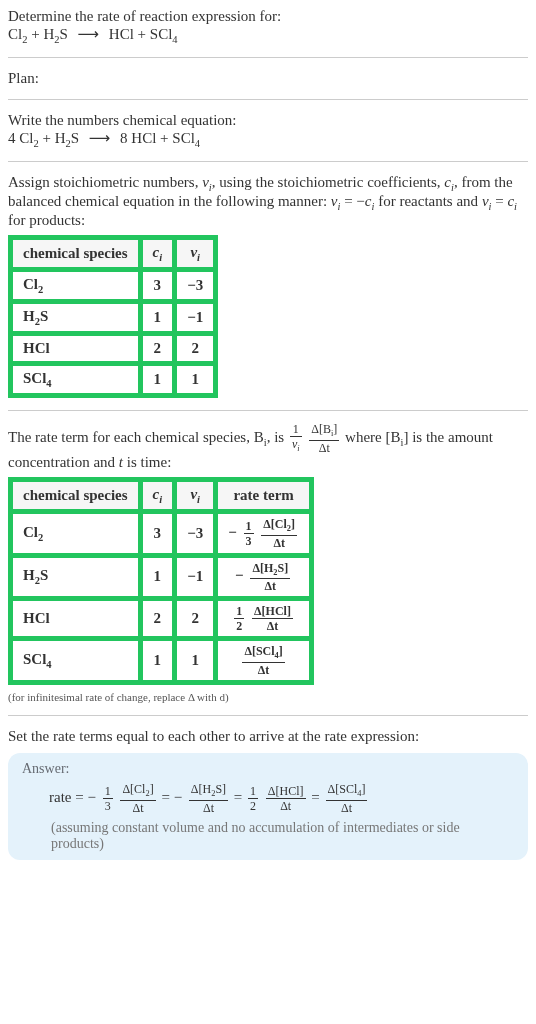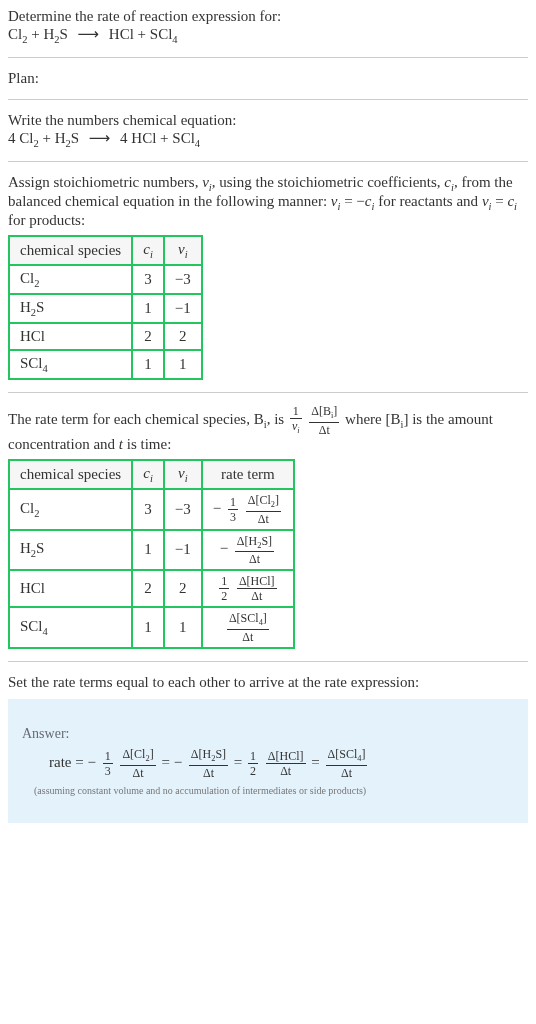--- a/index.html
+++ b/index.html
@@ -19,37 +19,37 @@
   .sub { font-size: 0.7em; vertical-align: sub; }
   .arrow { padding: 0 6px; }
   ul { margin: 4px 0; padding-left: 16px; list-style: none; }
   ul li::before { content: "• "; }
   table.data {
     border-collapse: collapse;
     margin: 6px 0;
     font-size: 15px;
   }
   table.data th, table.data td {
-    border: 2px solid #22c55e;
+    border: 5px solid #22c55e;
     padding: 4px 10px;
     text-align: center;
-    font-weight: normal;
+    font-weight: bold;
     background: #fff;
   }
   table.data th { background: #f6f6f6; }
   .small-note { font-size: 11px; color: #555; margin-top: 2px; }
   .answer-box {
     background: #e4f2fb;
-    border-radius: 0;
-    padding: 27px 14px;
+    border-radius: 12px;
+    padding: 8px 14px;
     margin-top: 8px;
   }
   .answer-box .answer-label { color: #666b72; font-size: 14px; margin-bottom: 6px; }
   .answer-box .rate { margin-left: 27px; font-size: 15px; }
-  .answer-box .assume { font-size: 10px; color: #777; margin-top: 6px; margin-left: 12px; }
+  .answer-box .assume { font-size: 14px; color: #777; margin-top: 6px; margin-left: 29px; }
   .frac {
     display: inline-block;
     vertical-align: middle;
     text-align: center;
     font-size: 12px;
     line-height: 1;
     margin: 0 2px;
   }
   .frac .num { display: block; border-bottom: 1px solid #333; padding: 0 2px 1px; }
   .frac .den { display: block; padding: 1px 2px 0; }
@@ -79,21 +79,21 @@
   <div>Plan:</div>
 </div>
 
 <hr>
 
 <div>
   <div>Write the numbers chemical equation:</div>
   <div>
     <span>4 Cl</span><span class="sub">2</span><span> + H</span><span class="sub">2</span><span>S</span>
     <span class="arrow">⟶</span>
-    <span>4 HCl + SCl</span><span class="sub">4</span>
+    <span>8 HCl + SCl</span><span class="sub">4</span>
   </div>
 </div>
 
 <hr>
 
 <div>
   <div>
     <span>Assign stoichiometric numbers, </span><span class="italic">ν</span><span class="sub italic">i</span><span>, using the stoichiometric coefficients, </span><span class="italic">c</span><span class="sub italic">i</span><span>, from the balanced chemical equation in the following manner: </span><span class="italic">ν</span><span class="sub italic">i</span><span> = −</span><span class="italic">c</span><span class="sub italic">i</span><span> for reactants and </span><span class="italic">ν</span><span class="sub italic">i</span><span> = </span><span class="italic">c</span><span class="sub italic">i</span><span> for products:</span>
   </div>
 
@@ -183,20 +183,21 @@
     <tr>
       <td style="text-align:left"><span>SCl</span><span class="sub">4</span></td>
       <td>1</td>
       <td>1</td>
       <td><span class="rate-term">
         <span class="frac"><span class="num"><span>Δ[SCl</span><span class="sub">4</span><span>]</span></span><span class="den">Δt</span></span>
       </span></td>
     </tr>
   </tbody>
     </table>
+  <div class="small-note">(for infinitesimal rate of change, replace Δ with d)</div>
 </div>
 
 <hr>
 
 <div>
   <div>Set the rate terms equal to each other to arrive at the rate expression:</div>
   <div class="answer-box">
     <div class="answer-label">Answer:</div>
     <div class="rate">
       <span>rate = </span>

